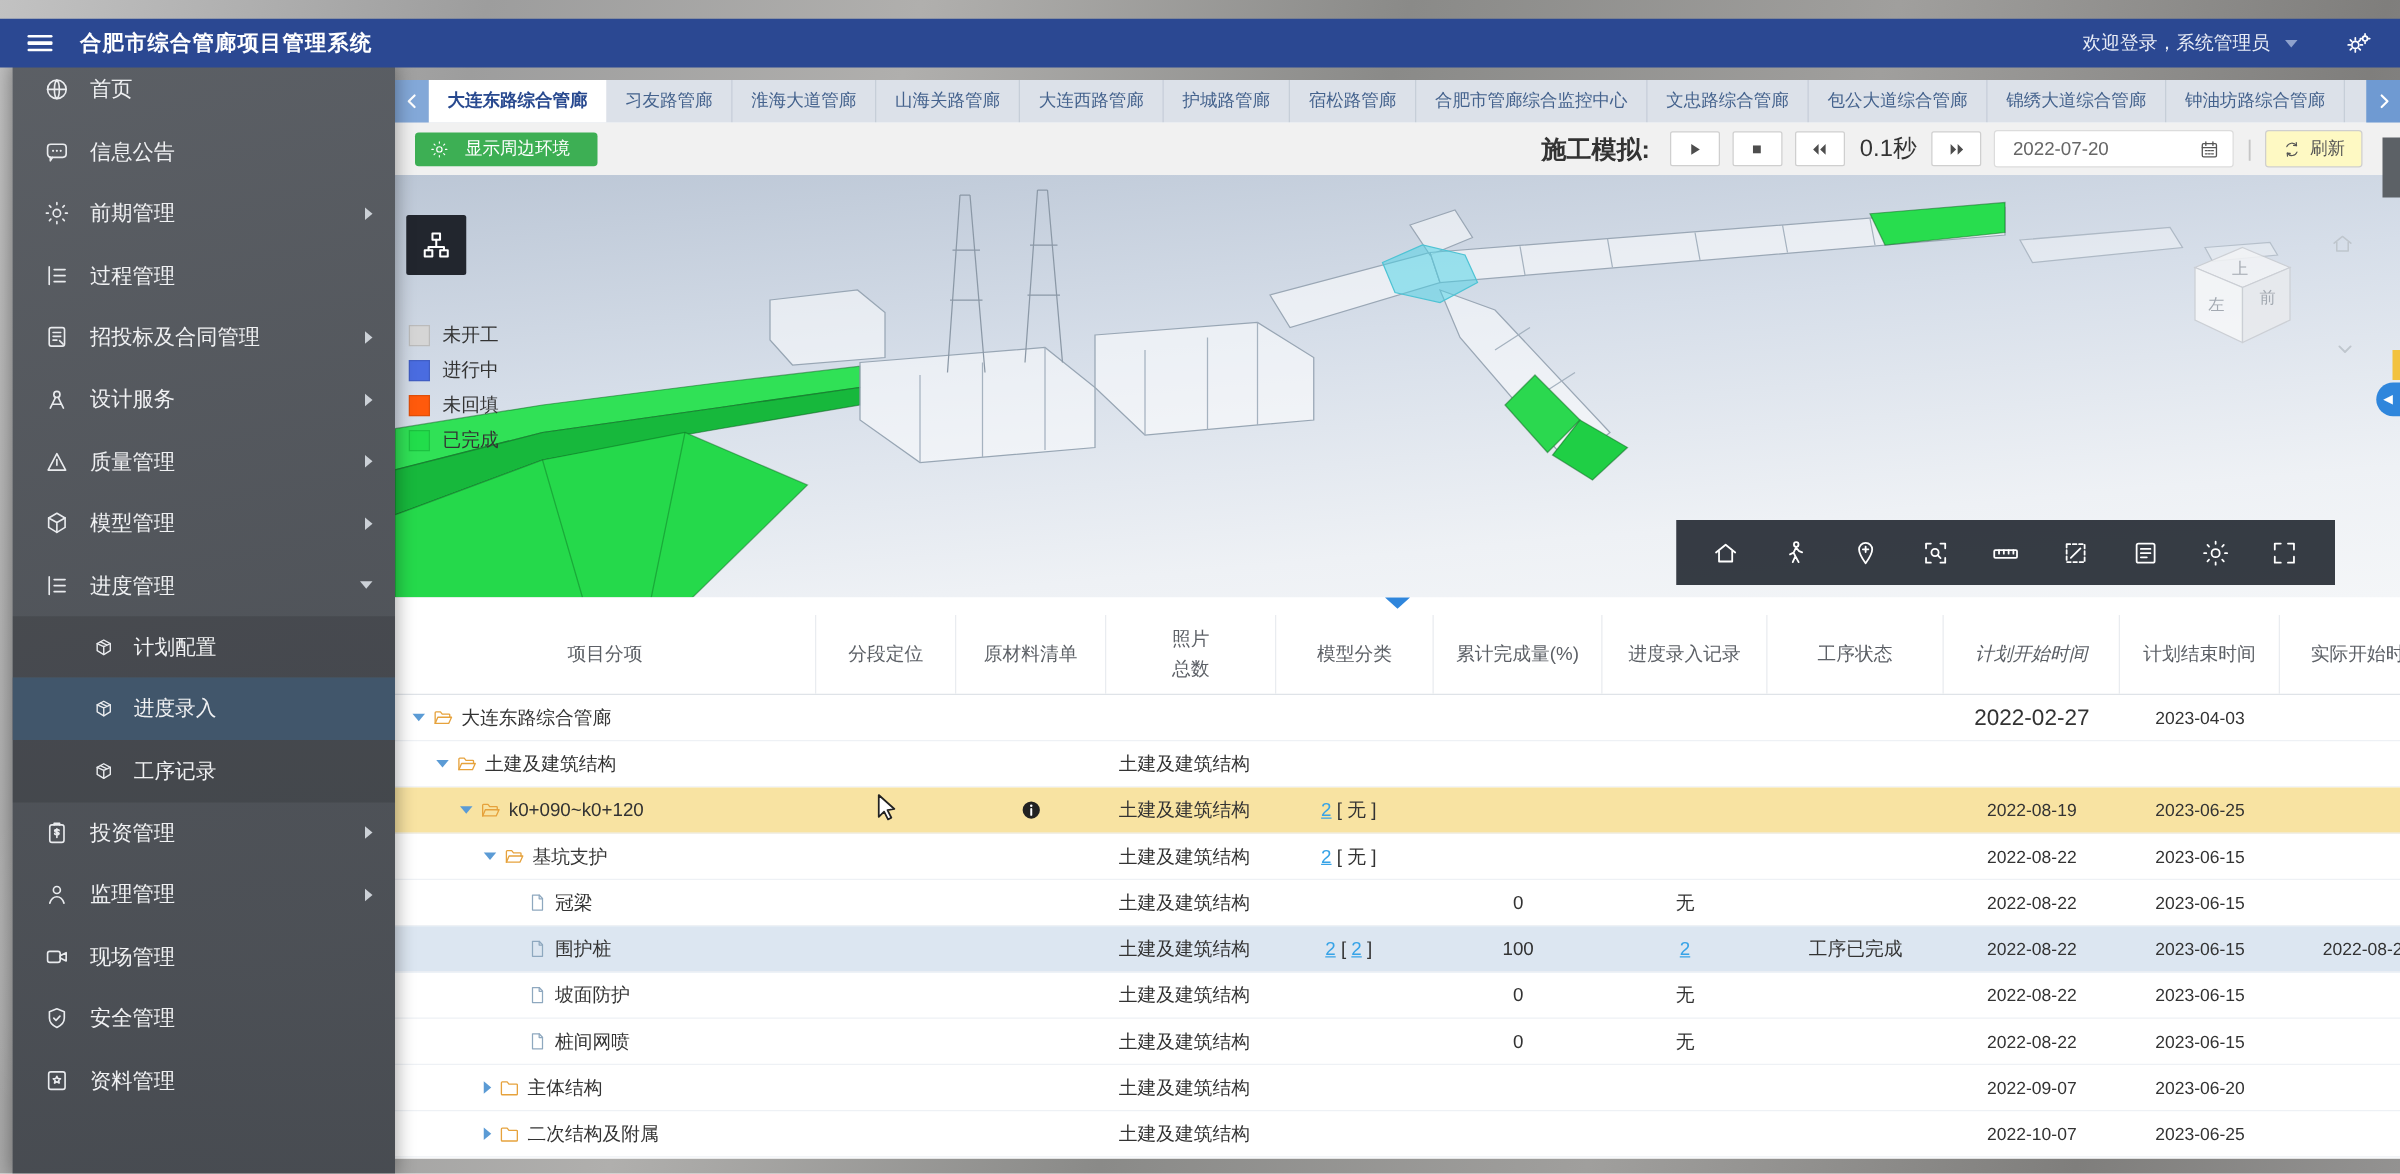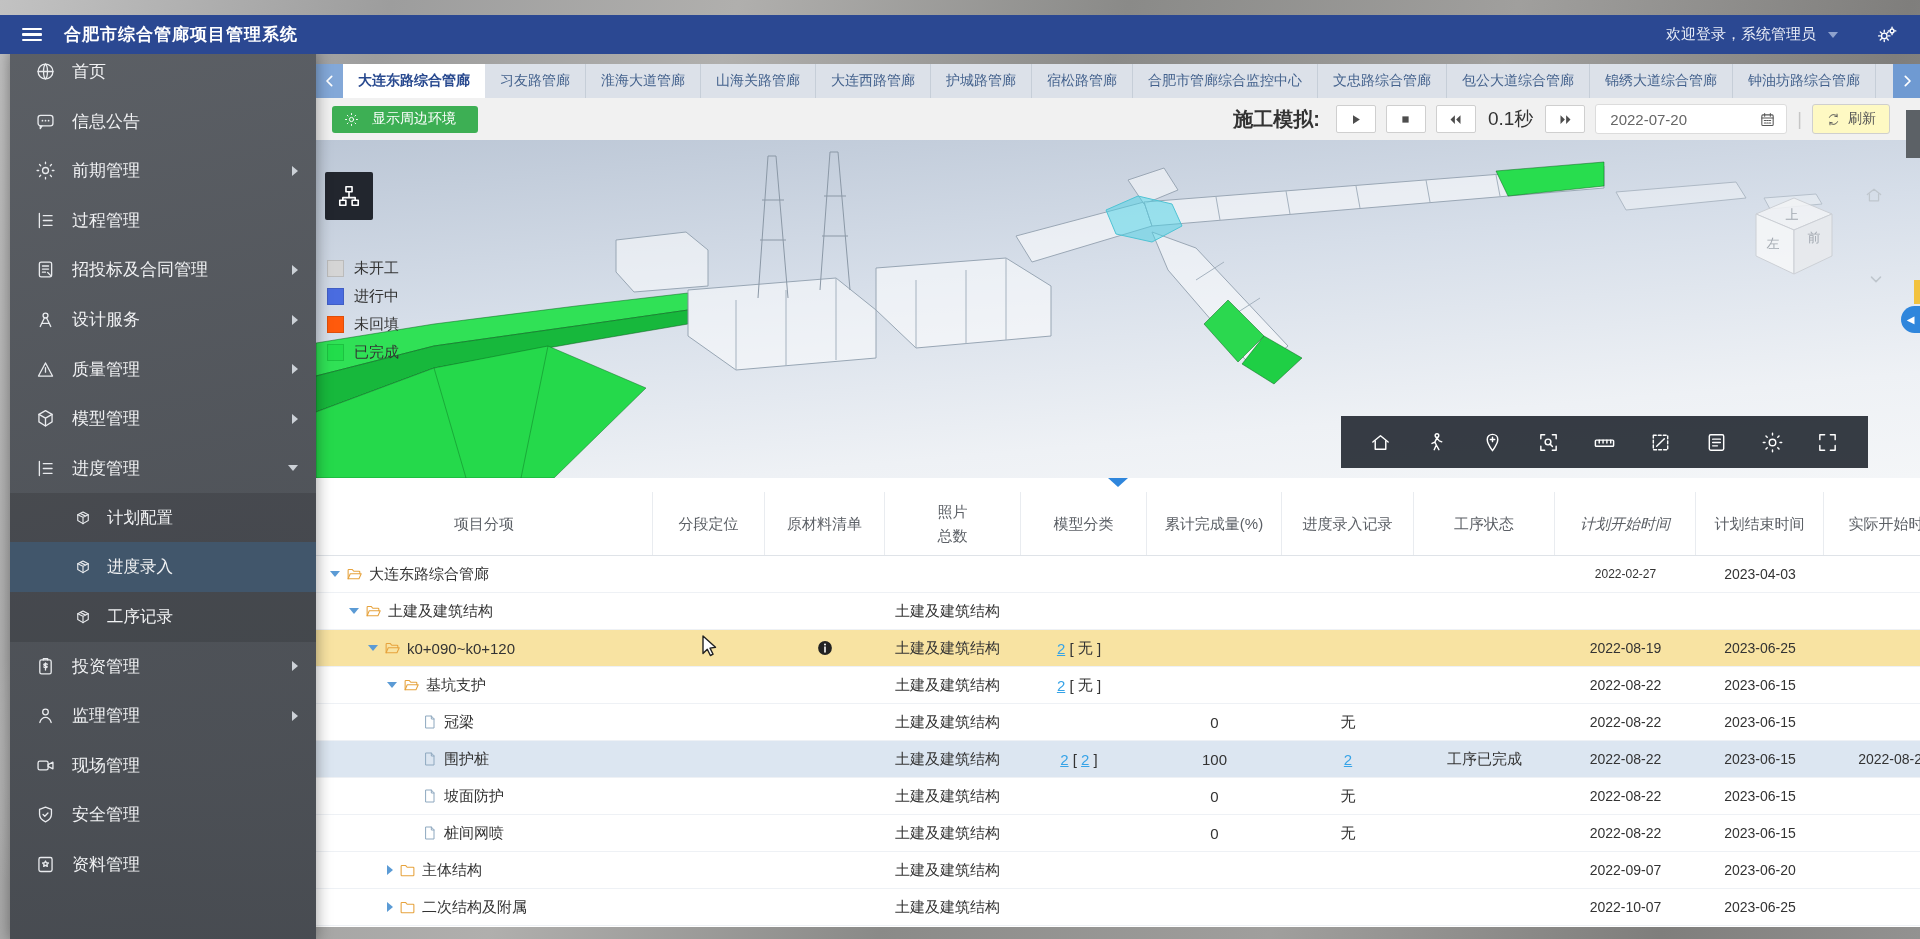--- a/index.html
+++ b/index.html
@@ -537,21 +537,21 @@
             <span></span>
           </div>
           <div class="td" style="width:136px"></div>
           <div class="td" style="width:135px">
             <span></span>
           </div>
           <div class="td" style="width:132px"></div>
           <div class="td" style="width:141px">
             <span></span>
           </div>
-          <div class="td" style="width:141px;font-size:12px">
+          <div class="td" style="width:141px;font-size:18px">
             <span>2022-02-27</span>
           </div>
           <div class="td" style="width:128px;font-size:14px">
             <span>2023-04-03</span>
           </div>
           <div class="td" style="width:140px;font-size:14px">
             <span></span>
           </div>
         </div>
         <div class="tr">

